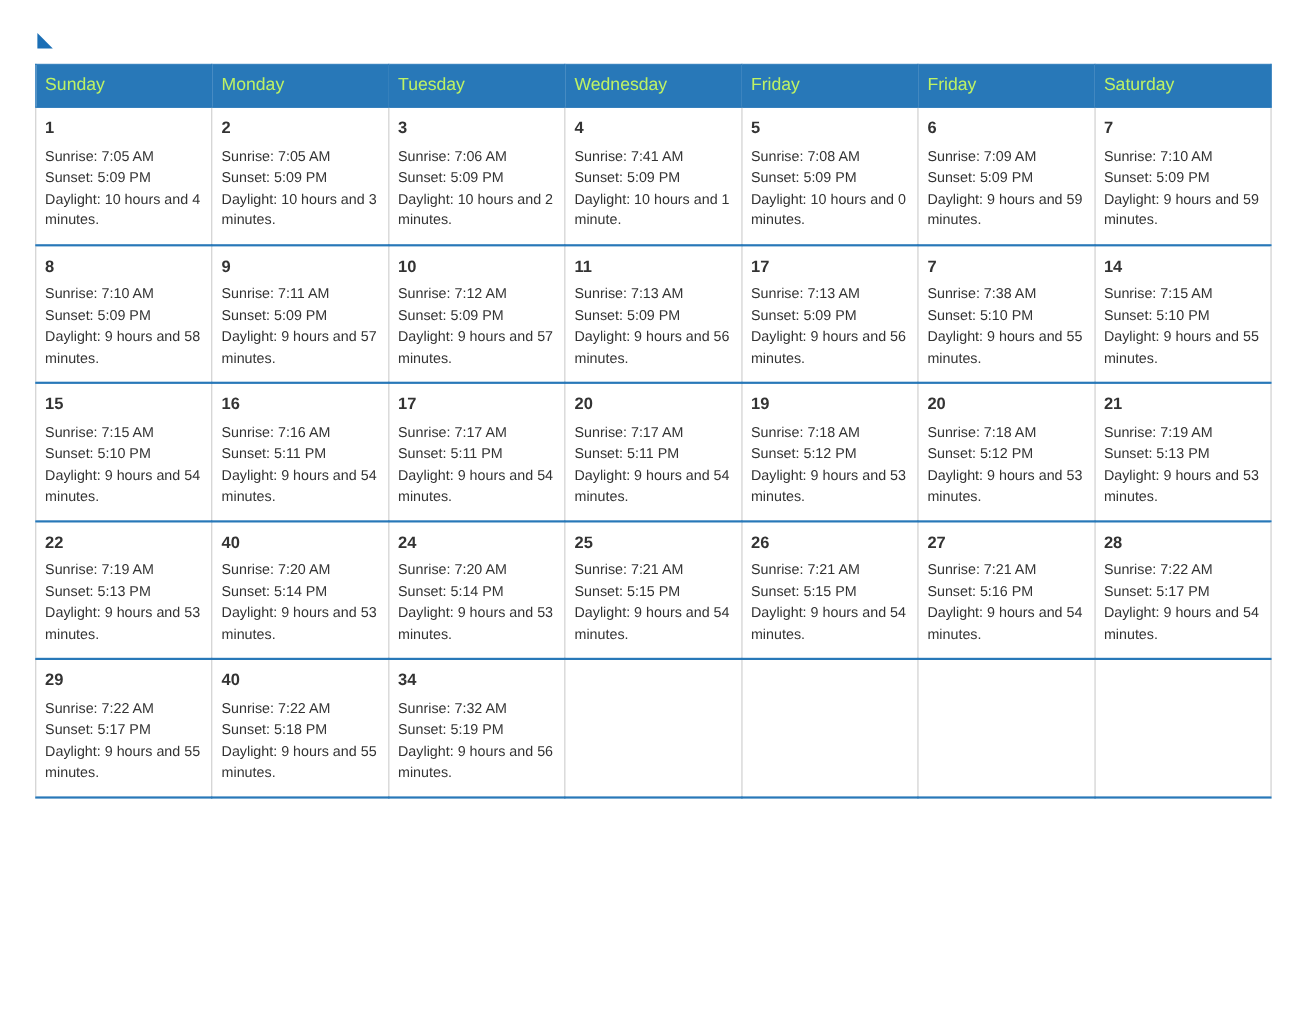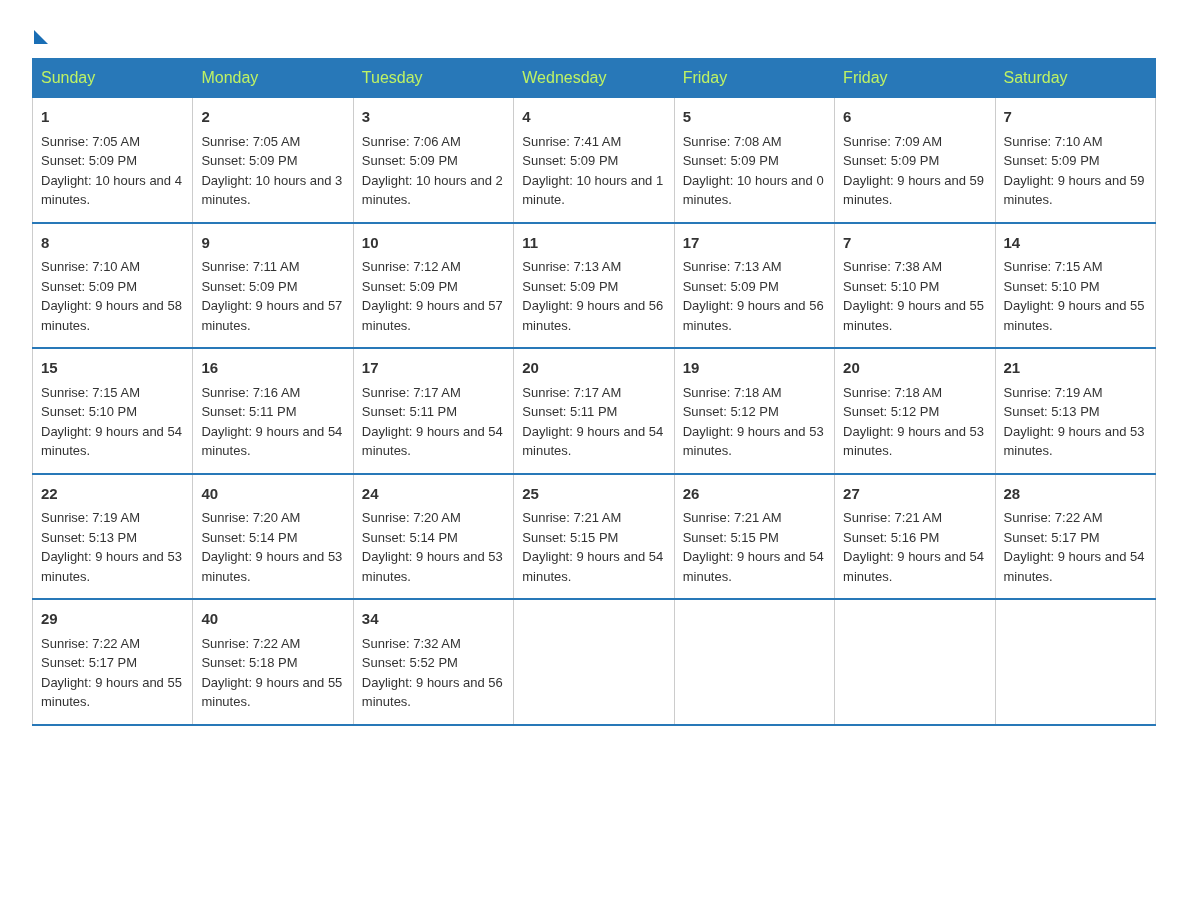--- a/index.html
+++ b/index.html
@@ -162,20 +162,20 @@
         <td><span class="day-num">40</span><span>Sunrise: 7:20 AM</span><br><span>Sunset: 5:14 PM</span><br><span>Daylight: 9 hours and 53 minutes.</span></td>
         <td><span class="day-num">24</span><span>Sunrise: 7:20 AM</span><br><span>Sunset: 5:14 PM</span><br><span>Daylight: 9 hours and 53 minutes.</span></td>
         <td><span class="day-num">25</span><span>Sunrise: 7:21 AM</span><br><span>Sunset: 5:15 PM</span><br><span>Daylight: 9 hours and 54 minutes.</span></td>
         <td><span class="day-num">26</span><span>Sunrise: 7:21 AM</span><br><span>Sunset: 5:15 PM</span><br><span>Daylight: 9 hours and 54 minutes.</span></td>
         <td><span class="day-num">27</span><span>Sunrise: 7:21 AM</span><br><span>Sunset: 5:16 PM</span><br><span>Daylight: 9 hours and 54 minutes.</span></td>
         <td><span class="day-num">28</span><span>Sunrise: 7:22 AM</span><br><span>Sunset: 5:17 PM</span><br><span>Daylight: 9 hours and 54 minutes.</span></td>
       </tr>
       <tr>
         <td><span class="day-num">29</span><span>Sunrise: 7:22 AM</span><br><span>Sunset: 5:17 PM</span><br><span>Daylight: 9 hours and 55 minutes.</span></td>
         <td><span class="day-num">40</span><span>Sunrise: 7:22 AM</span><br><span>Sunset: 5:18 PM</span><br><span>Daylight: 9 hours and 55 minutes.</span></td>
-        <td><span class="day-num">34</span><span>Sunrise: 7:32 AM</span><br><span>Sunset: 5:52 PM</span><br><span>Daylight: 9 hours and 56 minutes.</span></td>
+        <td><span class="day-num">34</span><span>Sunrise: 7:32 AM</span><br><span>Sunset: 5:19 PM</span><br><span>Daylight: 9 hours and 56 minutes.</span></td>
         <td class="empty-cell"></td>
         <td class="empty-cell"></td>
         <td class="empty-cell"></td>
         <td class="empty-cell"></td>
       </tr>
     </tbody>
 </table>
 
 </body></html>

